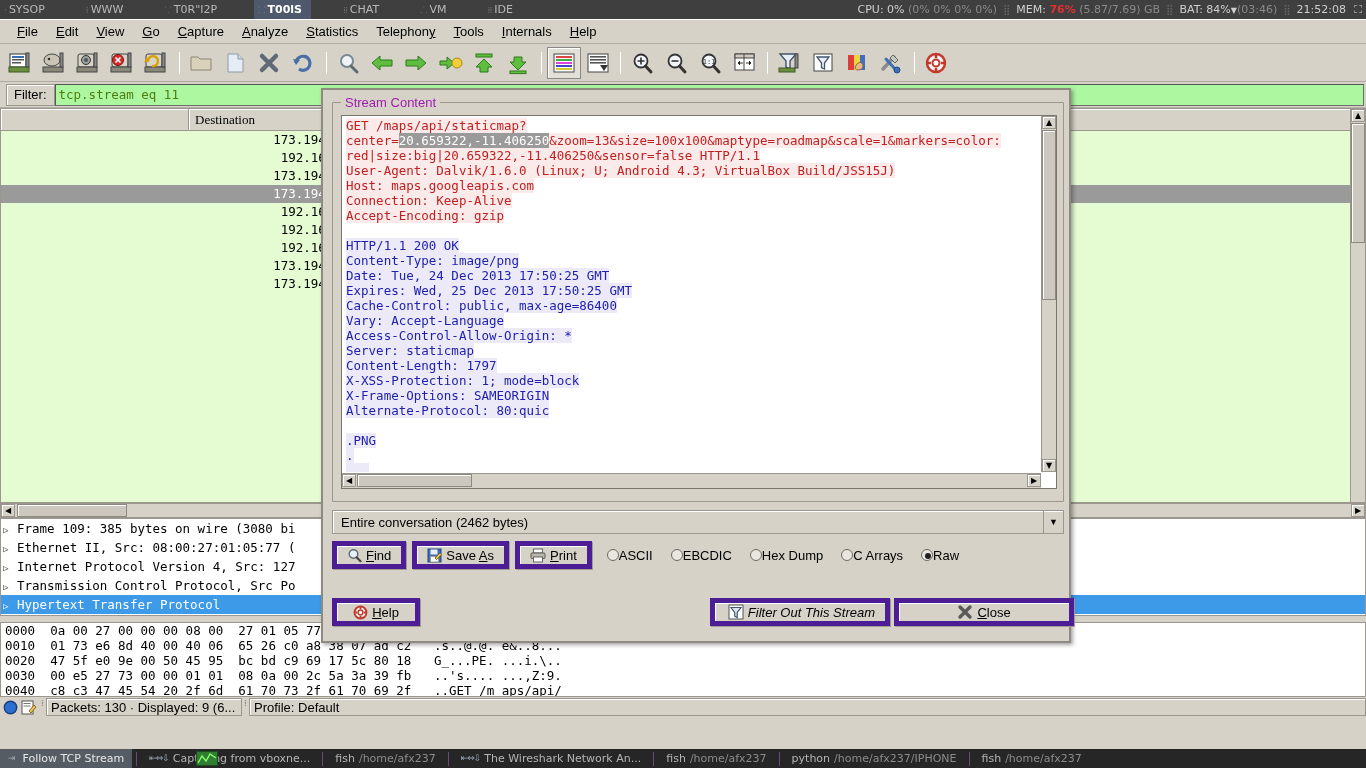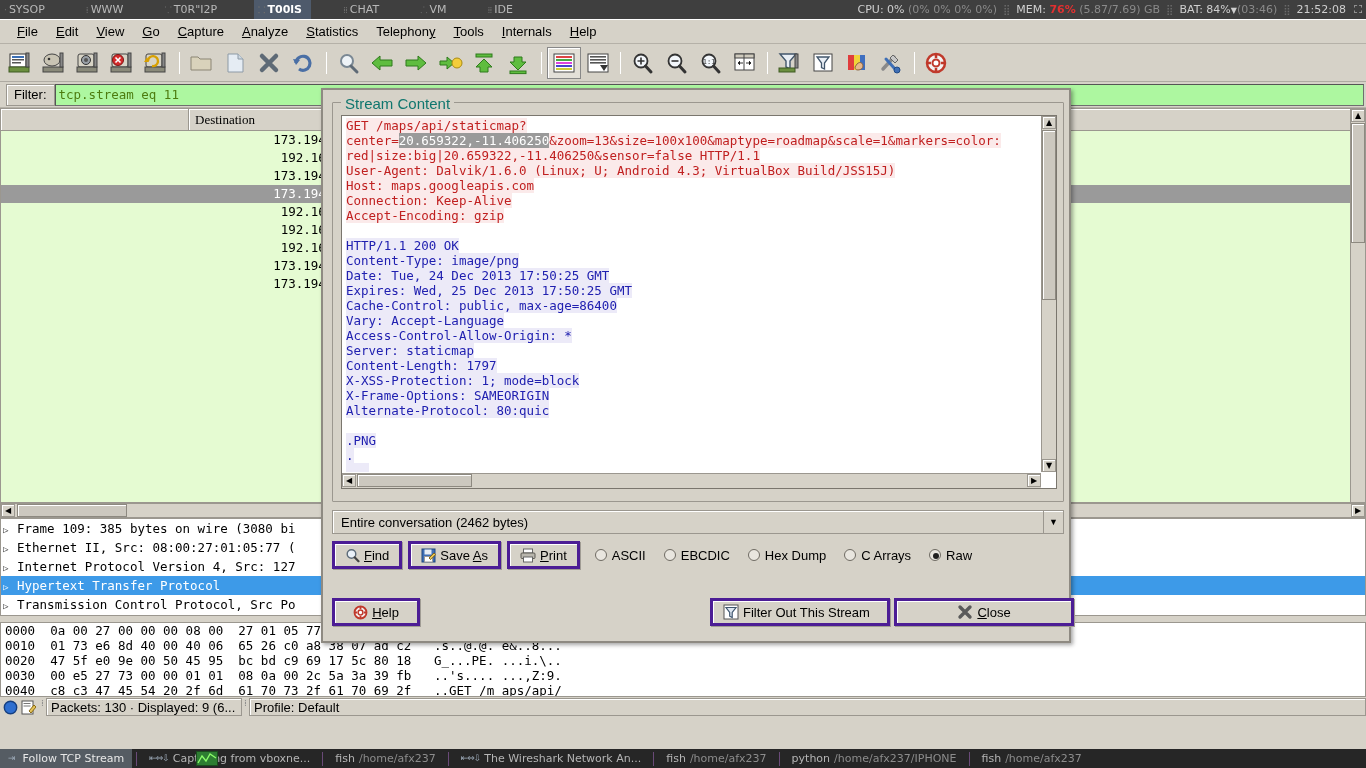--- a/index.html
+++ b/index.html
@@ -129,21 +129,21 @@
     position:absolute; left:321px; top:88px; width:750px; height:555px;
     background:#d6d2c8; border:2px solid #8e8a82;
     box-shadow: 2px 2px 4px rgba(0,0,0,0.35);
   }
   .grp {
     position:absolute; left:9px; top:12px; width:732px; height:400px;
     border:1px solid #9b978f; border-radius:1px;
   }
   .grp-title {
     position:absolute; left:8px; top:-8px; background:#d6d2c8; padding:0 4px;
-    font-family:"Liberation Sans", sans-serif; font-size:15px; color:#0f766e;
+    font-family:"Liberation Sans", sans-serif; font-size:13px; color:#a21caf;
   }
   .streambox {
     position:absolute; left:8px; top:12px; width:716px; height:374px;
     background:#ffffff; border:1px solid #7a766e; overflow:hidden;
   }
   .streamtext {
     position:absolute; left:0; top:0; right:16px; bottom:16px;
     overflow:hidden; font-family:"DejaVu Sans Mono", monospace; font-size:12.5px;
     line-height:15px; padding:2px 0 0 4px; white-space:pre;
   }
@@ -159,33 +159,33 @@
     background:#d6d2c8; border:1px solid #9b978f; box-shadow: inset 1px 1px 0 #fff;
     display:flex; align-items:center;
     font-family:"Liberation Sans", sans-serif; font-size:13px;
   }
   .combo .txt { flex:1; padding-left:8px; }
   .combo .arrow { width:20px; height:22px; display:flex; align-items:center; justify-content:center;
     border-left:1px solid #9b978f; font-size:9px;}
 
   .btnrow { position:absolute; left:9px; top:450px; width:732px; height:30px; display:flex; align-items:center; }
   .btn {
-    height:28px; background:#d6d2c8; border:3px solid #4c1d95;
+    height:28px; background:#d6d2c8; border:5px solid #4c1d95;
     box-shadow: inset 1px 1px 0 #fff, 1px 1px 0 #a09c94;
     display:flex; align-items:center; gap:4px; padding:0 10px;
     font-family:"Liberation Sans", sans-serif; font-size:13px; white-space:nowrap;
   }
-  .radio { display:flex; align-items:center; gap:5px; padding:0 9px;
+  .radio { display:flex; align-items:center; padding:0 9px;
     font-family:"Liberation Sans", sans-serif; font-size:13px;}
   .rdot { width:12px; height:12px; border-radius:50%; border:1px solid #6f6b63; background:#e9e6df; position:relative;}
   .rdot.on::after { content:""; position:absolute; left:3px; top:3px; width:6px; height:6px; border-radius:50%; background:#202020;}
 
   .btmrow { position:absolute; left:9px; bottom:11px; width:732px; height:32px; }
   .btn-help { position:absolute; left:0; top:0; width:88px; justify-content:center;}
-  .btn-filterout { position:absolute; left:378px; top:0; width:180px; justify-content:flex-start;}
+  .btn-filterout { position:absolute; left:378px; top:0; width:180px; justify-content:flex-end;font-style:italic;}
   .btn-close { position:absolute; left:562px; top:0; width:180px; justify-content:center;}
 
   .ul { text-decoration:underline; }
   svg { display:block; }
 </style>
 </head>
 <body>
 
 <div id="screen">
 
@@ -499,22 +499,22 @@
       <div class="sc-btn" style="position:absolute;left:0;top:0;">◀</div>
       <div class="sc-thumb" style="position:absolute;left:16px;top:0;width:110px;height:13px;"></div>
       <div class="sc-btn" style="position:absolute;right:0;top:0;">▶</div>
     </div>
 
     <div class="detailpane">
       <div id="dt-rows">
           <div class="dt-row"><span class="tri">▷</span><span>Frame 109: 385 bytes on wire (3080 bi</span></div>
           <div class="dt-row"><span class="tri">▷</span><span>Ethernet II, Src: 08:00:27:01:05:77 (</span></div>
           <div class="dt-row"><span class="tri">▷</span><span>Internet Protocol Version 4, Src: 127</span></div>
+          <div class="dt-row"><span class="tri">▷</span><span>Transmission Control Protocol, Src Po</span></div>
           <div class="dt-row sel"><span class="tri">▷</span><span>Hypertext Transfer Protocol</span></div>
-          <div class="dt-row"><span class="tri">▷</span><span>Transmission Control Protocol, Src Po</span></div>
         </div>
     </div>
 
     <div class="pane-split">·······</div>
 
     <div class="hexpane">
       <div id="hex-rows">
           <div class="hexrow">0000  0a 00 27 00 00 00 08 00  27 01 05 77 08 00 45 00   ..'..... '..w..E.</div>
           <div class="hexrow">0010  01 73 e6 8d 40 00 40 06  65 26 c0 a8 38 07 ad c2   .s..@.@. e&amp;..8...</div>
           <div class="hexrow">0020  47 5f e0 9e 00 50 45 95  bc bd c9 69 17 5c 80 18   G_...PE. ...i.\..</div>

